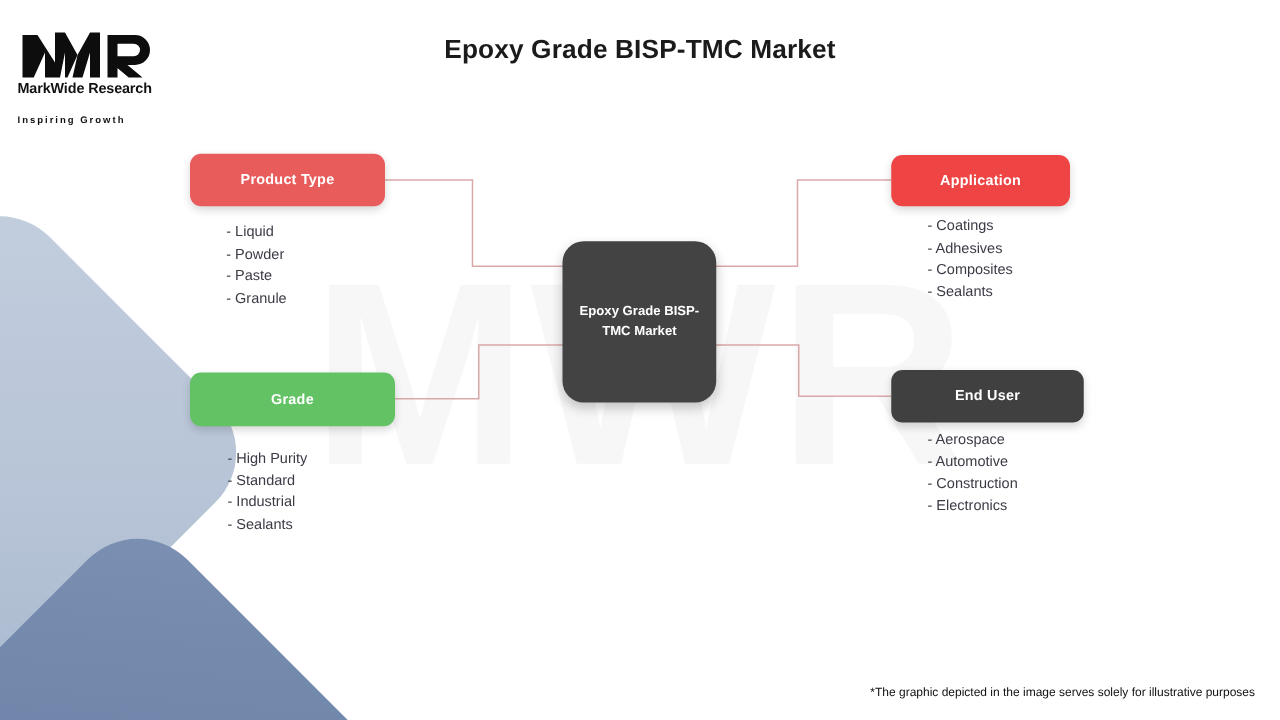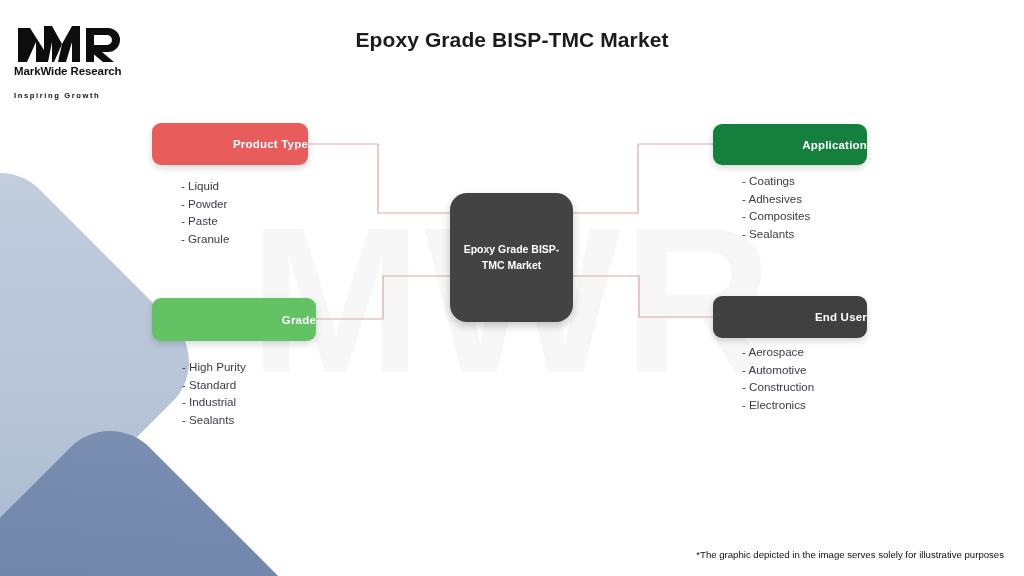--- a/index.html
+++ b/index.html
@@ -102,31 +102,31 @@
     position: absolute;
     inset: 0;
     pointer-events: none;
   }
 
   
   .node {
     position: absolute;
     display: flex;
     align-items: center;
-    justify-content: flex-end;
+    justify-content: center;
     border-radius: 9px;
     box-shadow: 0 3px 7px rgba(0, 0, 0, 0.16);
     color: #ffffff;
     font-size: 11.5px;
     font-weight: 700;
     letter-spacing: 0.2px;
   }
   .node-product   { left: 152px; top: 123px; width: 156px; height: 42px; background: #e85c5c; }
   .node-grade     { left: 152px; top: 298px; width: 164px; height: 43px; background: #62c264; }
-  .node-application { left: 713px; top: 124px; width: 154px; height: 41px; background: #15803d; }
+  .node-application { left: 713px; top: 124px; width: 143px; height: 41px; background: #ef4444; }
   .node-enduser   { left: 713px; top: 296px; width: 154px; height: 42px; background: #404040; }
 
   .node-center {
     position: absolute;
     left: 450px;
     top: 193px;
     width: 123px;
     height: 129px;
     border-radius: 17px;
     background: #434343;

